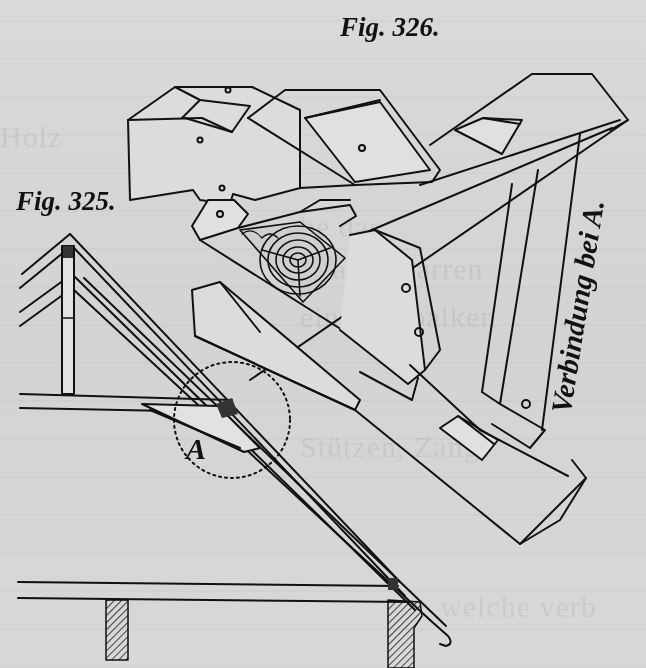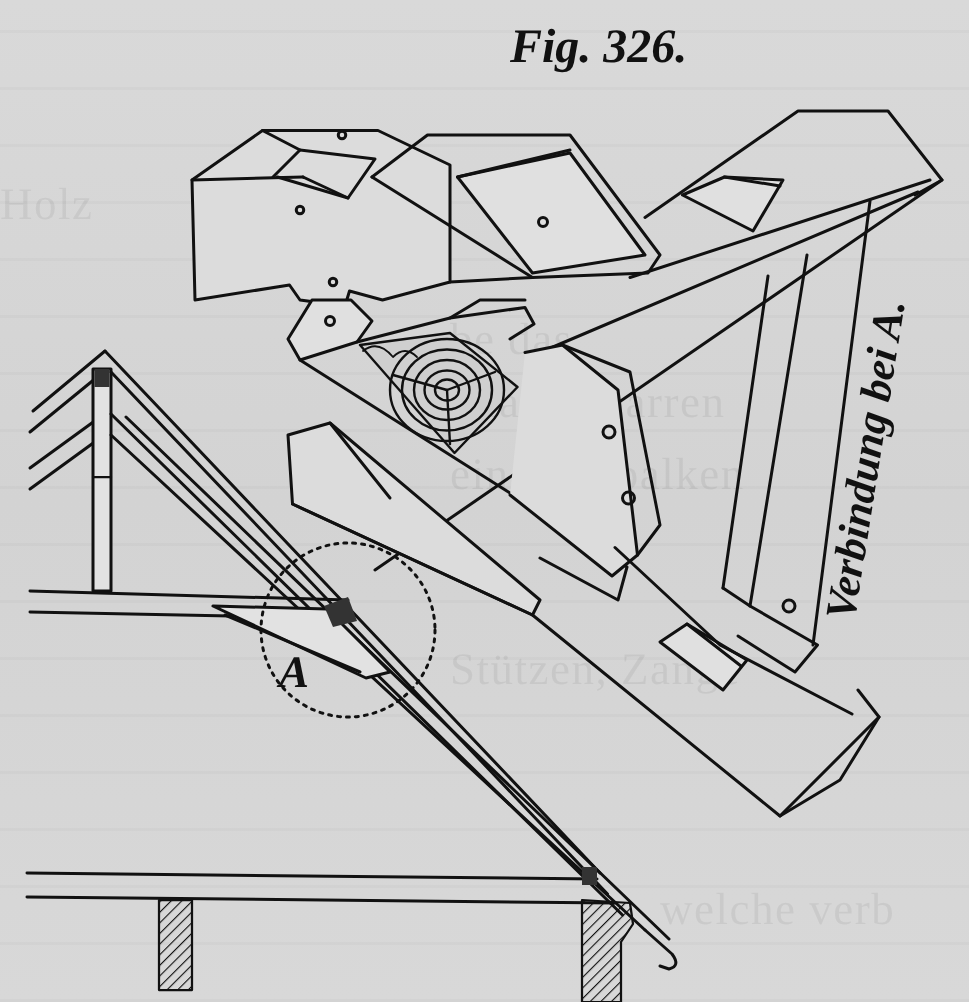--- a/index.html
+++ b/index.html
@@ -22,21 +22,21 @@
       font-size: 30px; white-space: nowrap; overflow: hidden;
       letter-spacing: 1px;
     }
     .caption {
       position: absolute;
       font-family: "Liberation Serif", serif;
       font-style: italic; font-weight: bold;
       color: #111;
       white-space: nowrap;
     }
-    #fig326 { left: 340px; top: 12px; font-size: 32px; }
+    #fig326 { left: 340px; top: 12px; font-size: 27px; }
     #fig325 { left: 16px; top: 186px; font-size: 27px; }
     #vlabel {
       left: 500px; top: 290px; font-size: 29px;
       transform: rotate(-81deg);
       transform-origin: center center;
       width: 340px; text-align: center;
       margin-left: -92px;
     }
     #labelA {
       left: 186px; top: 432px; font-size: 30px;
@@ -162,15 +162,16 @@
 
       <line x1="512" y1="184" x2="482" y2="392"></line>
       <line x1="538" y1="170" x2="500" y2="404"></line>
       <line x1="580" y1="134" x2="542" y2="430"></line>
       <path d="M482 392 L500 404 L545 430 L530 448 L492 424"></path>
       <circle cx="526" cy="404" r="4"></circle>
     </g>
   </svg>
 
   <div id="fig326" class="caption">Fig. 326.</div>
+  <div id="fig325" class="caption">Fig. 325.</div>
   <div id="vlabel" class="caption">Verbindung bei A.</div>
   <div id="labelA" class="caption">A</div>
 </div>
 
 </body></html>

